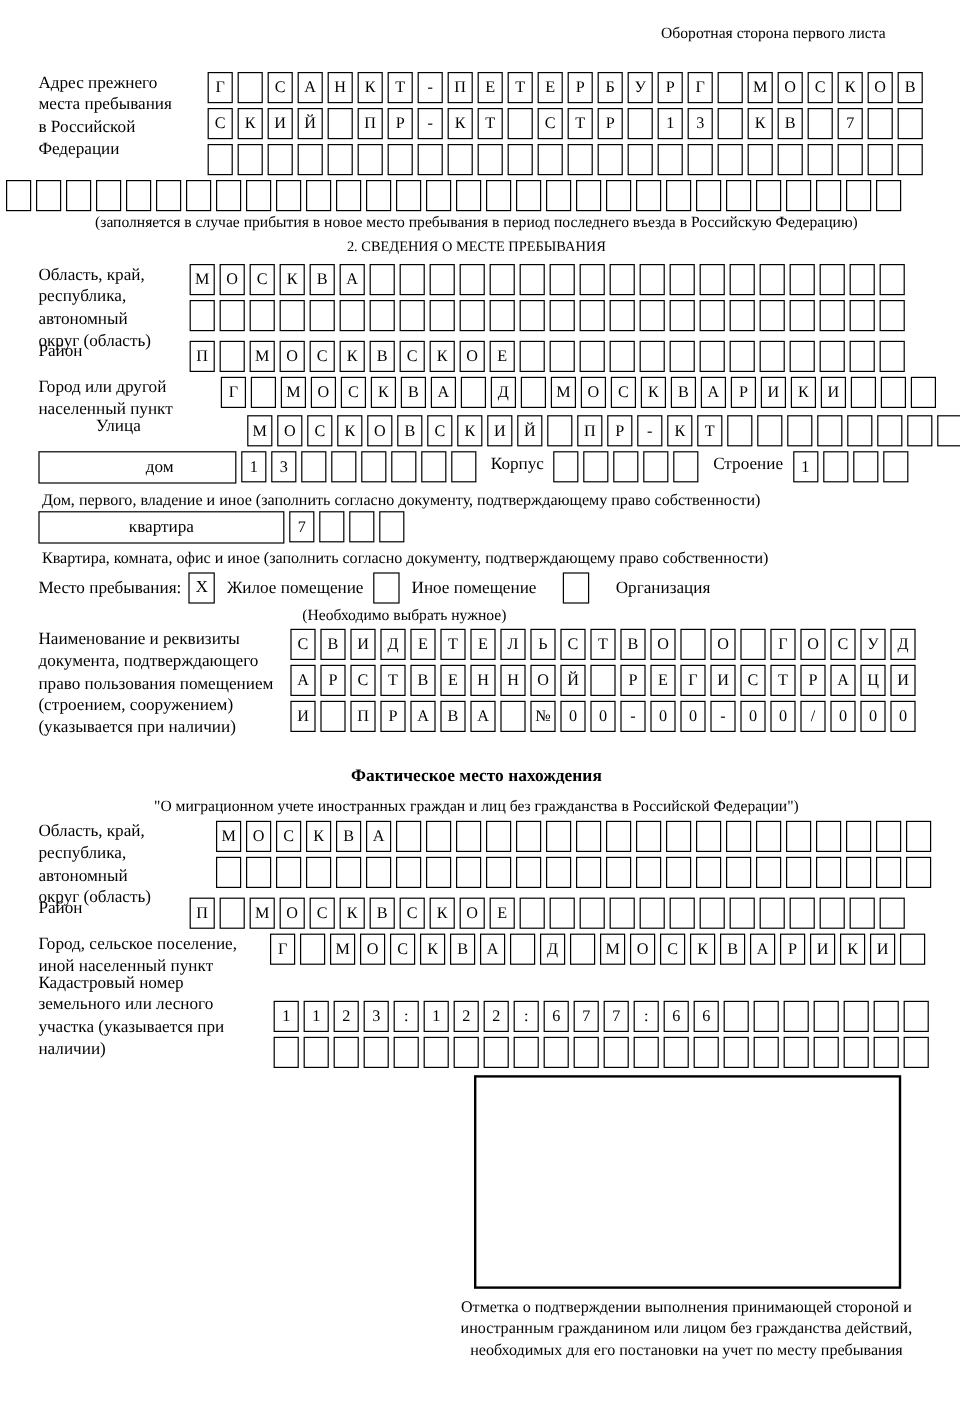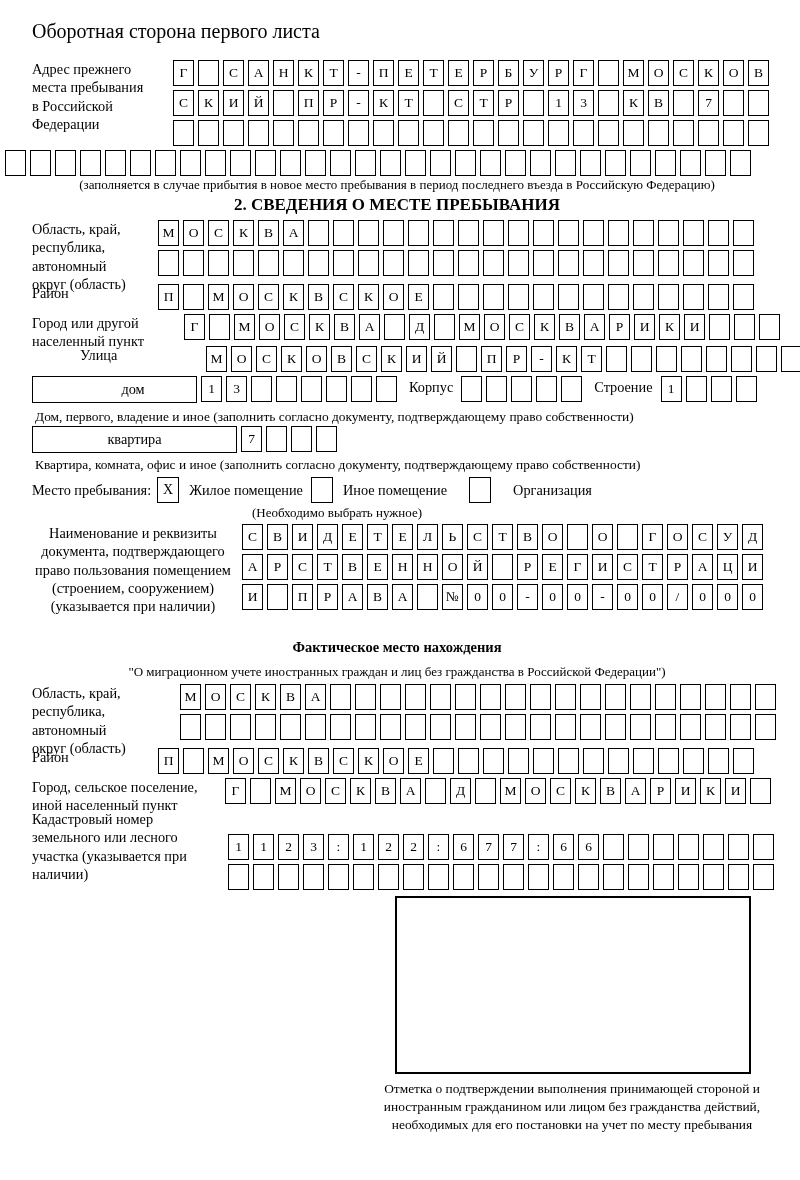--- a/index.html
+++ b/index.html
@@ -1,42 +1,42 @@
 <!DOCTYPE html>
 <html><head>
 <meta charset="utf-8">
 <style>
   html,body { margin:0; padding:0; background:#fff; color:#000; }
   .sheet {
     position:relative; width:800px; height:1180px; box-sizing:border-box;
     padding:20px 38px 0 32px; overflow:hidden; background:#fff;
     font-family:"Liberation Serif","DejaVu Serif",serif;
   }
-  .header-note { font-size:20px; padding-right:24px; height:18px; margin-bottom:22px; }
+  .header-note { text-align:right; font-size:13px; padding-right:24px; height:18px; margin-bottom:22px; }
 
   .cells { display:flex; }
   .cell {
     width:21px; height:26px; border:1.6px solid #000; box-sizing:border-box;
     margin-right:4px; display:flex; align-items:center; justify-content:center;
     font-size:13.5px; line-height:1; background:#fff;
   }
   .rowstack .cells { margin-bottom:4px; }
 
   .field { display:flex; align-items:flex-start; overflow:visible; }
   .label { font-size:14.3px; line-height:1.28; box-sizing:border-box; flex-shrink:0; }
 
   .prev-field { height:90px; }
   .prev-field .label { width:141px; padding-right:28px; }
 
   .full-row { margin-left:-27px; height:26px; }
 
   .caption-c { text-align:center; font-size:13px; line-height:17px; height:17px; }
   .caption-l { font-size:13.4px; line-height:18px; height:18px; margin-left:3px; }
 
-  .sec-title { text-align:center; font-weight:bold; font-size:17px; line-height:20px; height:20px; margin:2px 0 5px 0; }
+  .sec-title { text-align:center; font-weight:normal; font-size:12px; line-height:20px; height:20px; margin:2px 0 5px 0; }
 
   .region-field { height:64px; }
   .region-field .label { width:126px; padding-right:18px; }
   .district-field { height:30px; }
   .district-field .label { width:126px; }
   .city-field { height:32px; }
   .city-field .label { width:152px; padding-right:40px; }
   .street-field { height:30px;margin-left:48px; }
   .street-field .label { width:126px; }
 
@@ -53,21 +53,21 @@
   .cap-apt { height:20px; }
 
   .place-row { display:flex; align-items:center; height:28px; font-size:14.3px; }
   .checkbox {
     width:22px; height:26px; border:1.6px solid #000; box-sizing:border-box;
     display:flex; align-items:center; justify-content:center; font-size:14px;
   }
   .hint { margin-left:170px; width:270px; text-align:center; font-size:13px; height:18px; line-height:18px; }
 
   .doc-field { height:112px; margin-top:2px; }
-  .doc-field .label { width:210px; padding-right:8px;text-align:center; }
+  .doc-field .label { width:210px; padding-right:8px; }
 
   .actual-title { text-align:center; font-weight:bold; font-size:14.5px; height:19px; line-height:19px; margin:2px 0 6px 0; }
 
   .region2-field { height:64px; margin-top:4px; }
   .region2-field .label { width:148px; padding-right:36px; }
   .district2-field { height:30px; }
   .district2-field .label { width:126px; }
   .city2-field { height:32px; }
   .city2-field .label { width:193px; padding-right:14px; }
   .cad-field { height:84px; }

